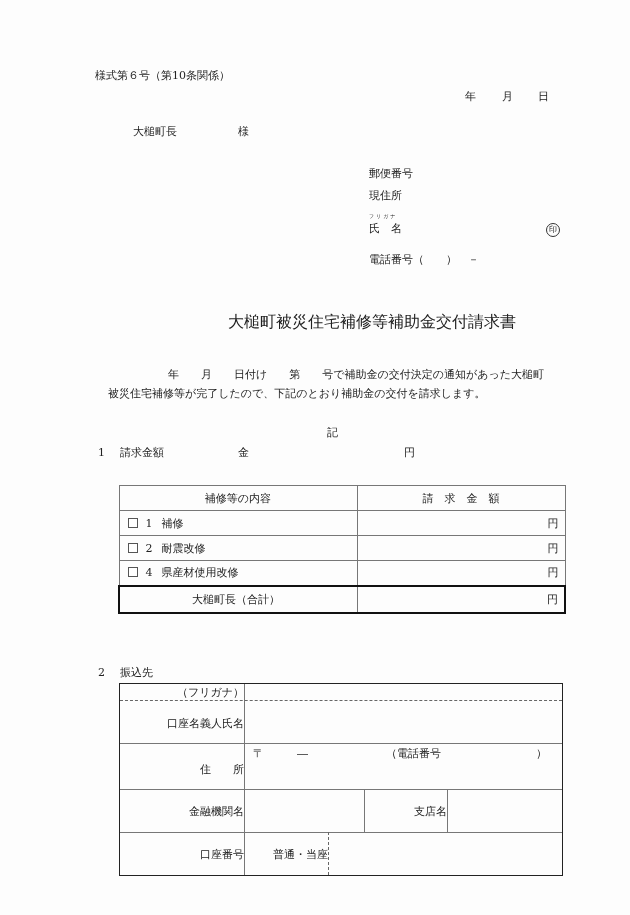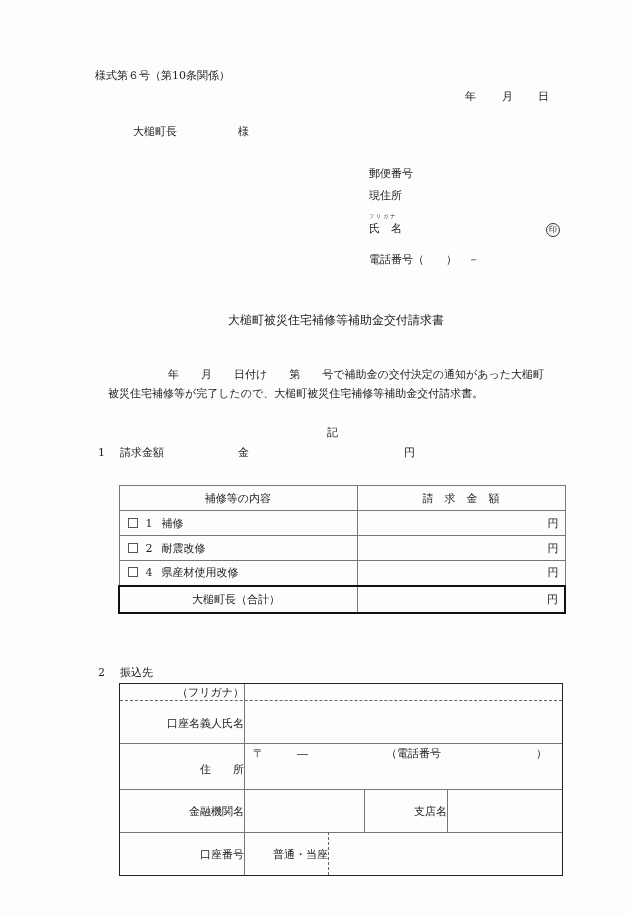--- a/index.html
+++ b/index.html
@@ -39,24 +39,24 @@
 
 <div class="abs" style="left:369px;top:168px;">郵便番号</div>
 <div class="abs" style="left:369px;top:190px;">現住所</div>
 <div class="abs" style="left:369px;top:214px;font-size:5px;letter-spacing:2px;">フリガナ</div>
 <div class="abs" style="left:369px;top:223px;">氏　名</div>
 <div class="abs" style="left:546px;top:223px;">
   <span class="seal">印</span>
 </div>
 <div class="abs" style="left:369px;top:254px;">電話番号（　　）　－</div>
 
-<div class="abs" style="left:228px;top:314px;font-size:12px;">大槌町被災住宅補修等補助金交付請求書</div>
+<div class="abs" style="left:228px;top:314px;font-size:16px;">大槌町被災住宅補修等補助金交付請求書</div>
 
 <div class="abs" style="left:168px;top:369px;">年　　月　　日付け　　第　　号で補助金の交付決定の通知があった大槌町</div>
-<div class="abs" style="left:108px;top:388px;">被災住宅補修等が完了したので、大槌町被災住宅補修等補助金交付請求書。</div>
+<div class="abs" style="left:108px;top:388px;">被災住宅補修等が完了したので、下記のとおり補助金の交付を請求します。</div>
 
 <div class="abs" style="left:327px;top:427px;">記</div>
 
 <div class="abs" style="left:98px;top:447px;">1</div>
 <div class="abs" style="left:120px;top:447px;">請求金額</div>
 <div class="abs" style="left:238px;top:447px;">金</div>
 <div class="abs" style="left:404px;top:447px;">円</div>
 
 <table class="tbl t1">
   <colgroup>

